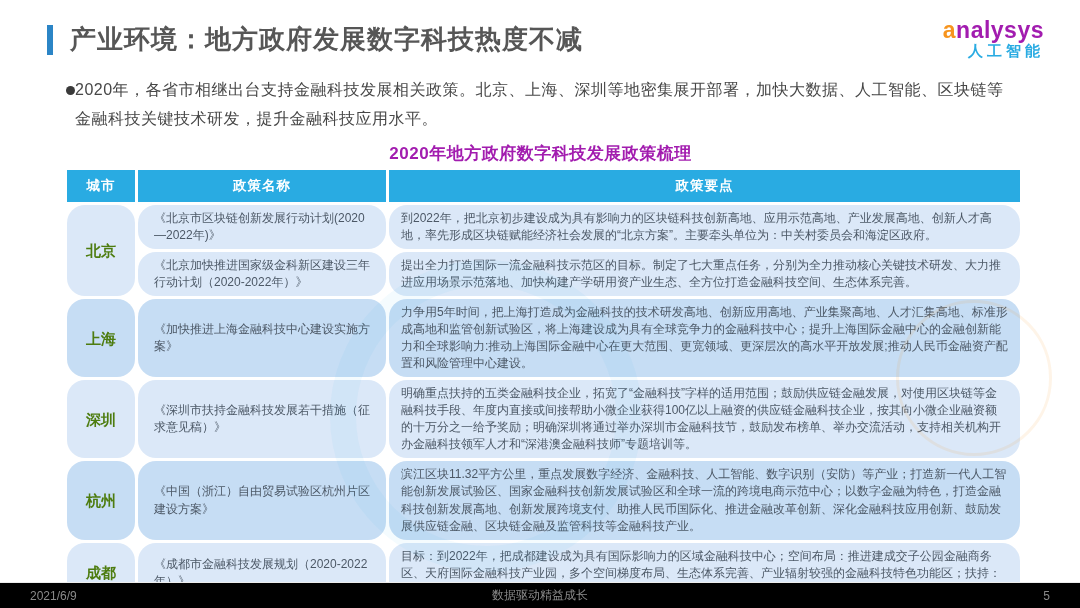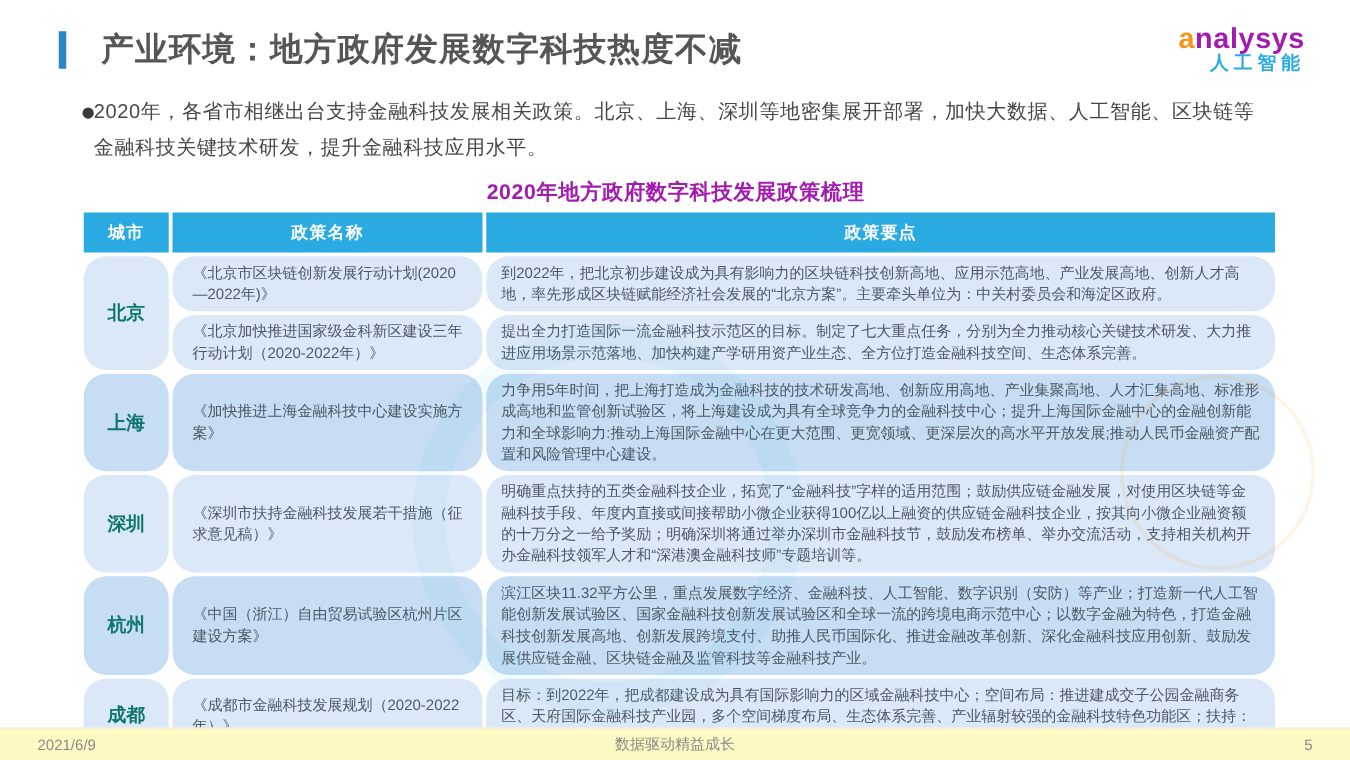--- a/index.html
+++ b/index.html
@@ -6,21 +6,21 @@
   body {
     width:1080px; height:608px; position:relative; overflow:hidden;
     background:#ffffff;
     font-family:"Liberation Sans","DejaVu Sans",sans-serif;
     color:#595959;
   }
 
   
   .topbar { display:flex; justify-content:space-between; align-items:flex-start;
             padding:22px 36px 0 47px; }
-  .title-wrap { display:flex; align-items:center; gap:28px; }
+  .title-wrap { display:flex; align-items:center; gap:17px; }
   .title-accent { width:6px; height:30px; background:#2b85c6; }
   .page-title { margin:0; font-size:26px; font-weight:bold; color:#565656; letter-spacing:1px; }
 
   .logo { text-align:right; line-height:1.05; margin-top:-4px; }
   .logo-word { display:block; color:#a21caf; font-weight:bold; font-size:23px;
                letter-spacing:0.5px; }
   .logo-word::first-letter { color:#f7941d; }
   .logo-cn { display:block; color:#29abe2; font-weight:bold; font-size:15px;
              letter-spacing:4px; margin-top:1px; }
 
@@ -36,38 +36,38 @@
   table.policy { margin-left:64px; width:953px; table-layout:fixed;
                  border-collapse:separate; border-spacing:3px;
                  font-size:12px; color:#4c5866; }
   col.c-city  { width:68px; }
   col.c-name  { width:248px; }
   col.c-point { width:631px; }
 
   th { background:#29abe2; color:#ffffff; font-size:13.5px; font-weight:bold;
        padding:7px 4px; letter-spacing:1px; }
   td { padding:5px 12px; line-height:1.42; vertical-align:middle;border-radius:18px; }
-  td.city  { text-align:center; font-weight:bold; font-size:15px; color:#0f766e; }
+  td.city  { text-align:center; font-weight:bold; font-size:15px; color:#4d7c0f; }
   td.pname { text-align:left; padding-left:16px; }
   td.ppoints { text-align:left; }
   .shade-light { background:#dbe8f8; }
   .shade-dark  { background:#c6ddf4; }
 
   
   .watermark { position:absolute; pointer-events:none; border-radius:50%; }
   .wm-orange { width:150px; height:150px; right:28px; top:300px;
                border:3px solid rgba(247,148,29,0.10); }
   .wm-blue   { width:260px; height:260px; left:330px; top:260px;
                border:26px solid rgba(41,171,226,0.05); }
 
   
   .footer { position:absolute; left:0; right:0; bottom:0; height:25px;
             display:flex; align-items:center; justify-content:space-between;
             padding:0 30px; border-top:1px solid #ececec;
-            font-size:12px; color:#8a8a8a; background:#fef9c3; }
+            font-size:12px; color:#8a8a8a; background:#000000; }
   .footer .center { position:absolute; left:0; right:0; text-align:center; }
   .footer .pageno { position:relative; z-index:1; }
   .footer .date   { position:relative; z-index:1; }
 </style>
 </head>
 <body>
 
 <div class="watermark wm-blue"></div>
 <div class="watermark wm-orange"></div>
 

